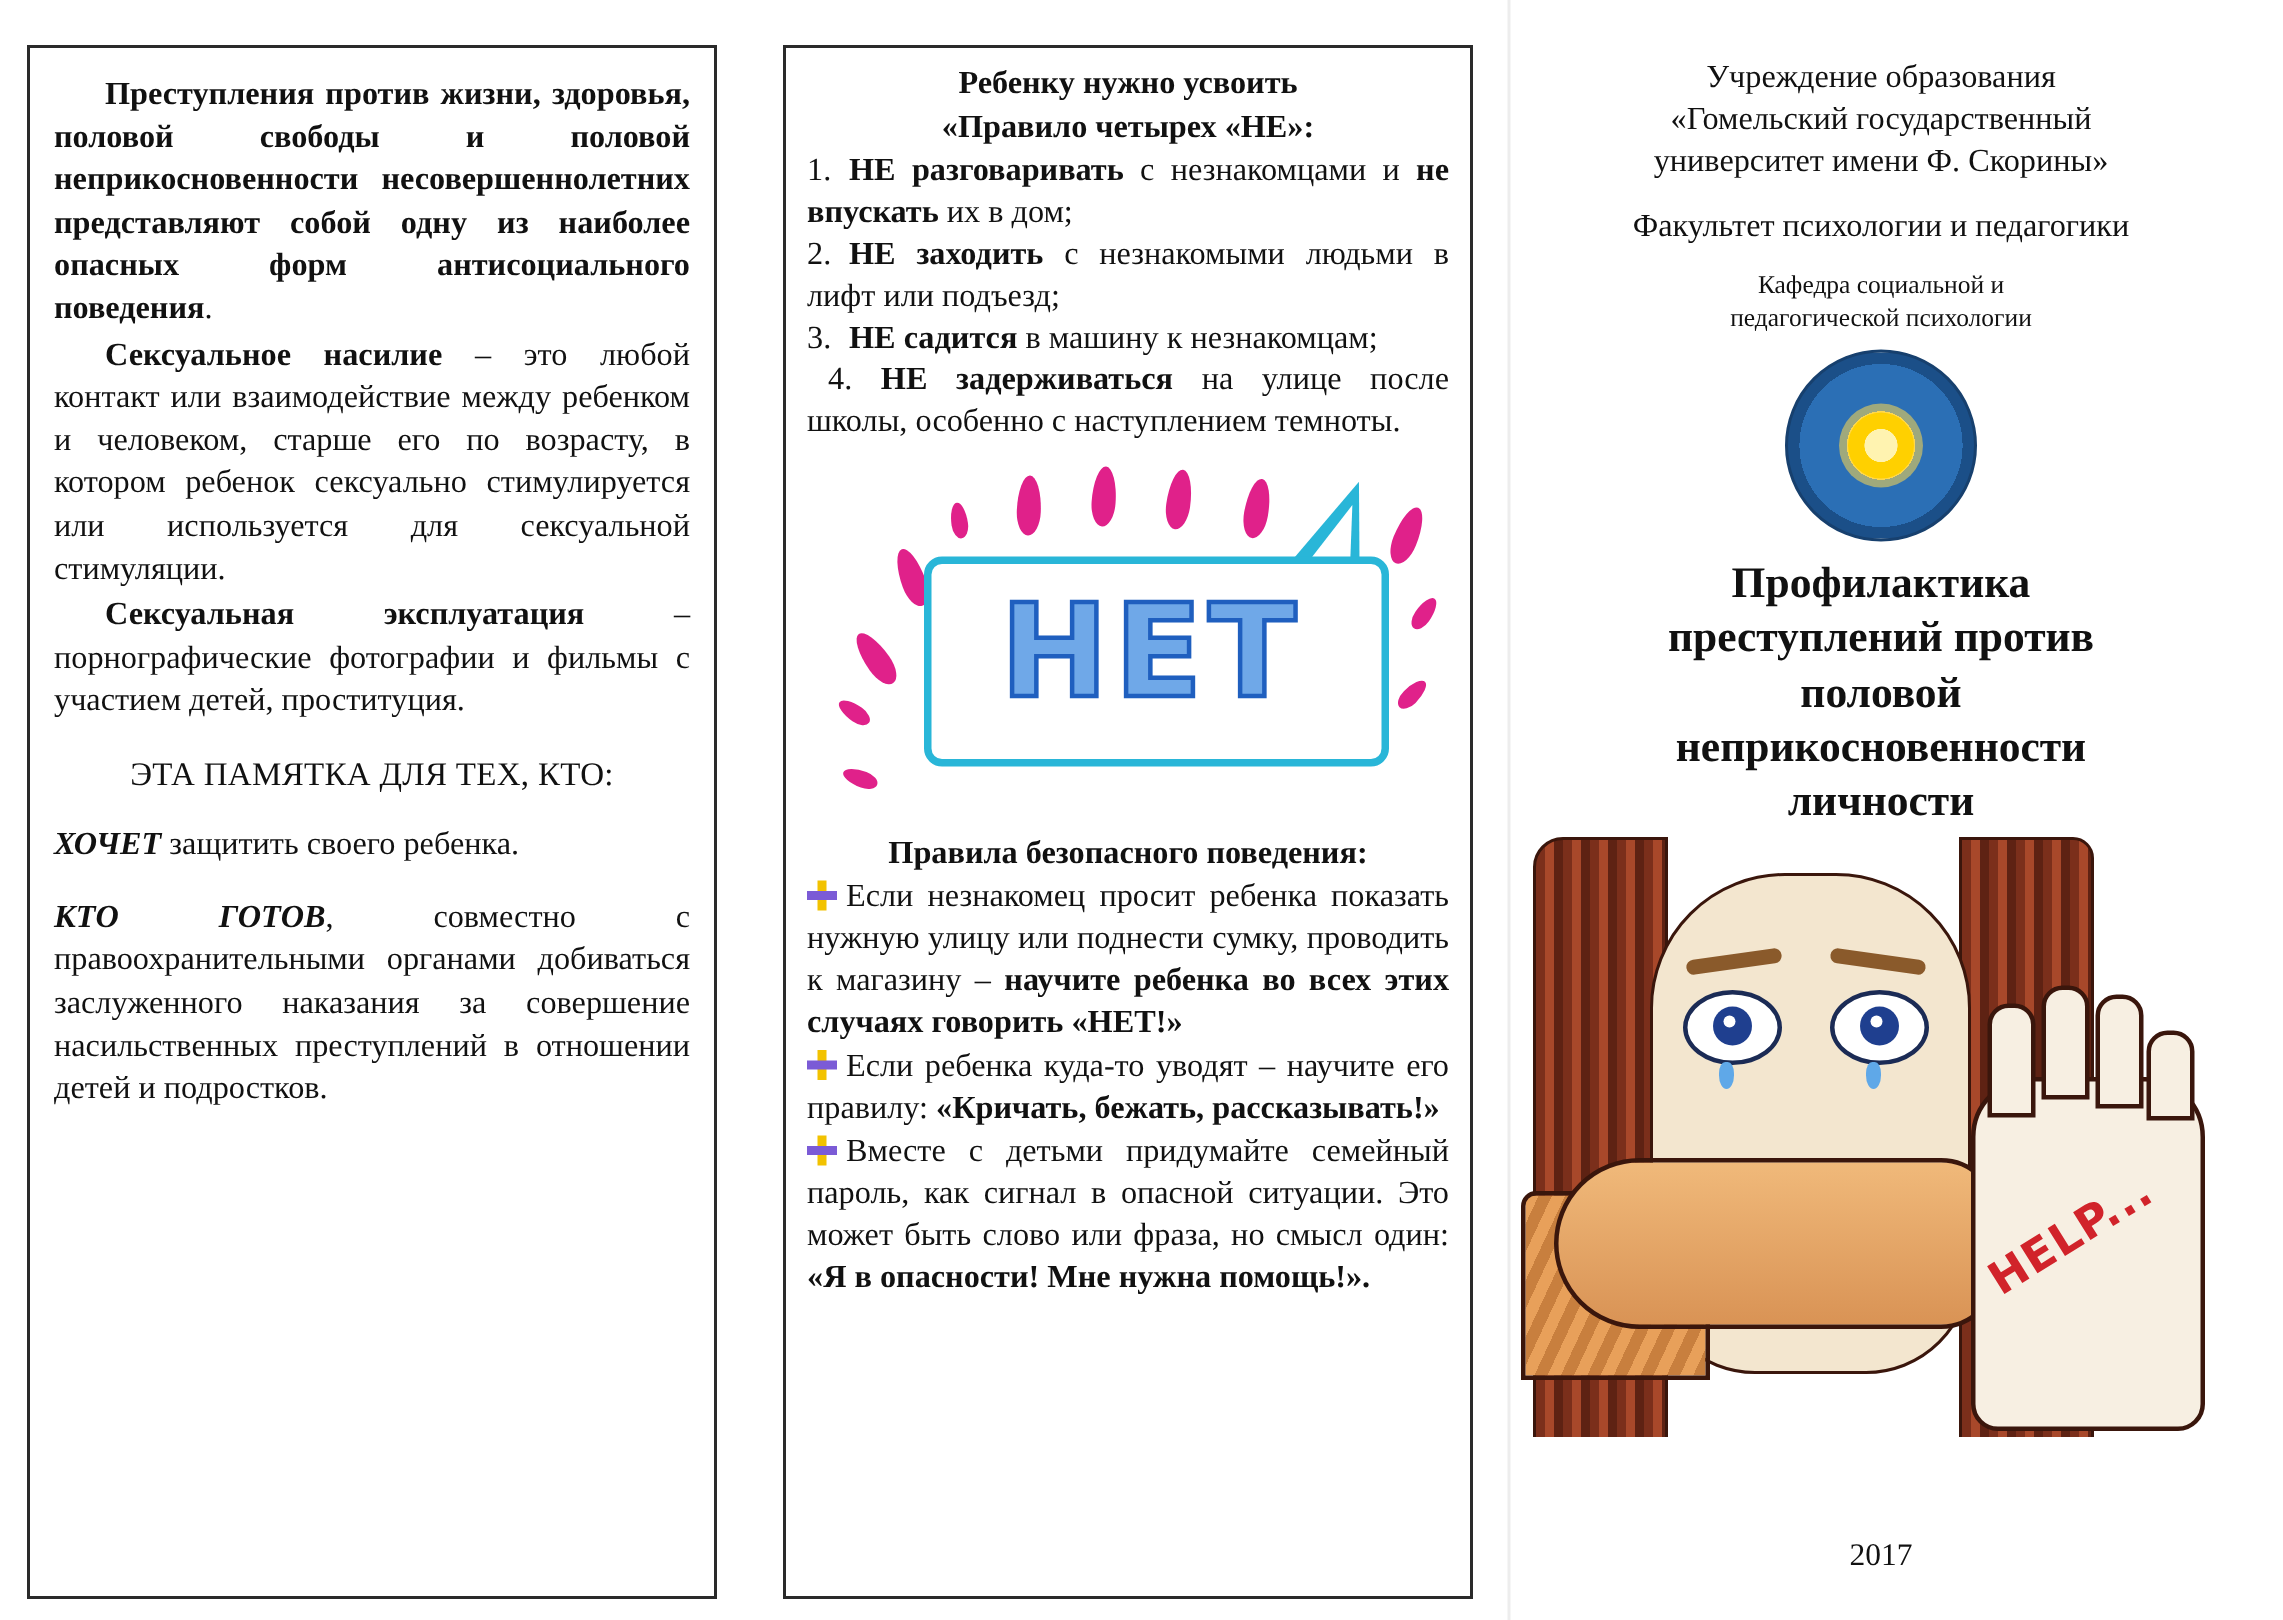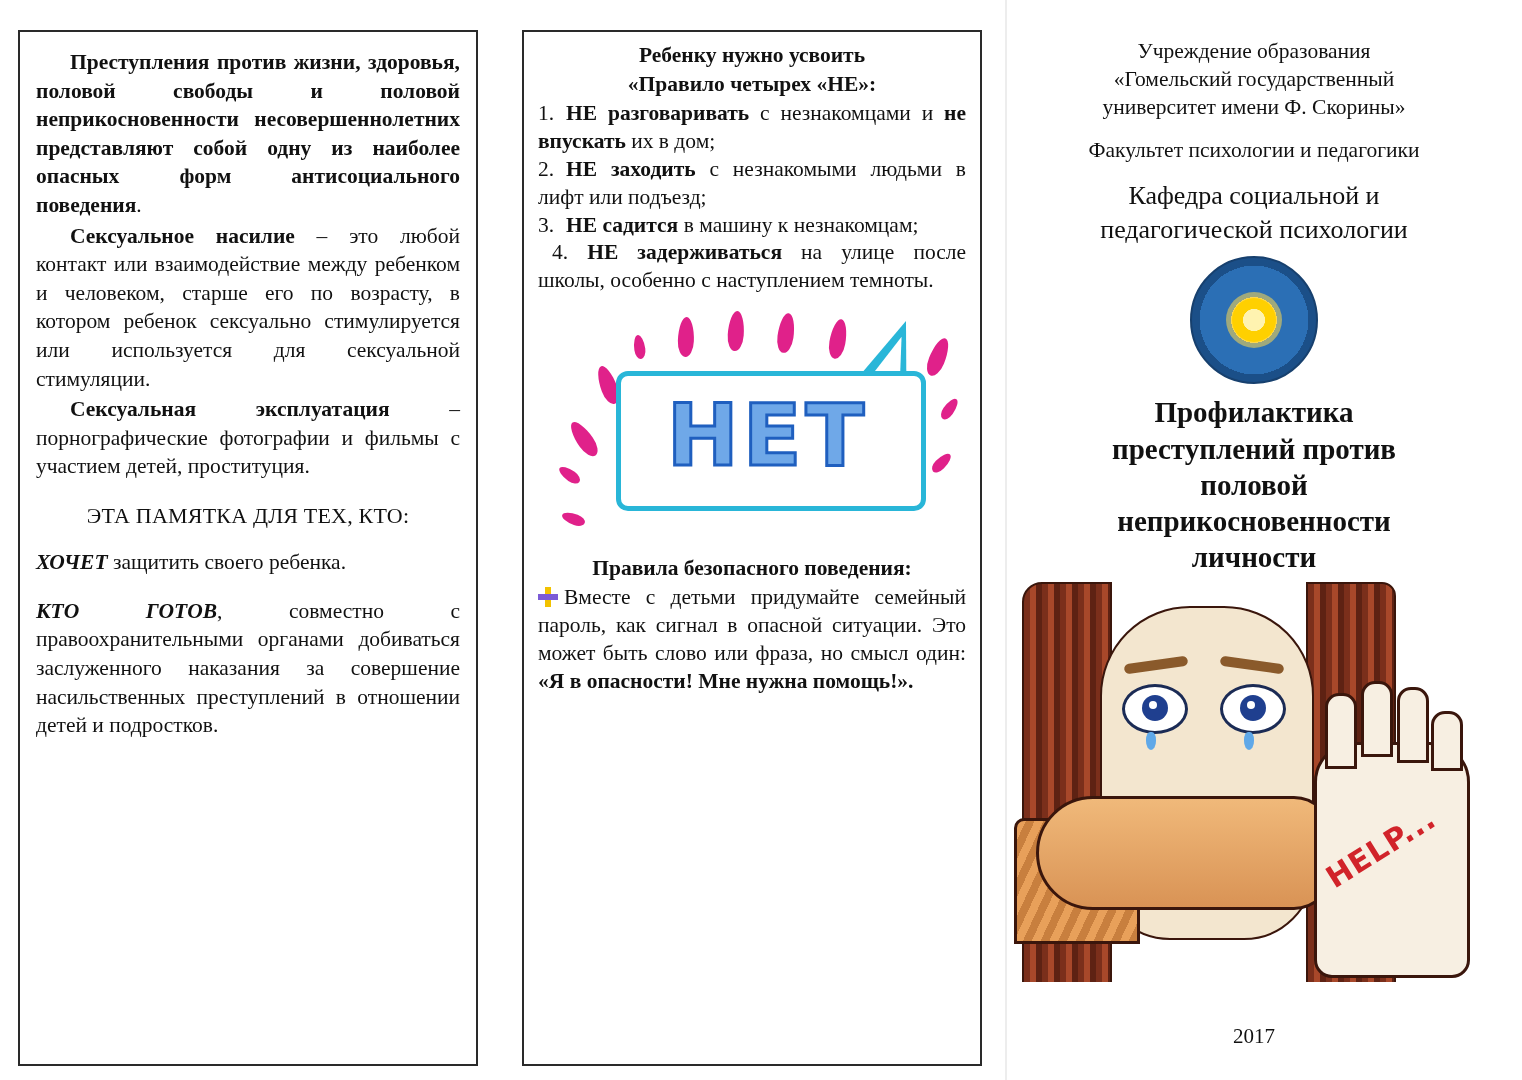--- a/index.html
+++ b/index.html
@@ -128,21 +128,21 @@
   .bullet::before{
     content:"";position:absolute;left:7px;top:0;width:6px;height:20px;background:#f2c200;
   }
   .bullet::after{
     content:"";position:absolute;left:0;top:7px;width:20px;height:6px;background:#7b5bd6;
   }
 
   
   .org{font-size:21.5px;line-height:1.3;margin-bottom:14px;}
   .fac{font-size:21.5px;margin-bottom:14px;}
-  .kaf{font-size:26px;line-height:1.3;margin-bottom:10px;}
+  .kaf{font-size:17px;line-height:1.3;margin-bottom:10px;}
   .emblem{
     width:124px;height:124px;border-radius:50%;
     margin:6px auto 10px auto;
     background:
       radial-gradient(circle at 50% 50%, #ffd84d 0 26%, #2b6fb5 26% 62%, #1b4f88 62% 100%);
     position:relative;
     border:2px solid #17406e;
   }
   .emblem .sun{
     position:absolute;left:50%;top:50%;
@@ -272,20 +272,26 @@
       <div class="spark small" style="left:398px;top:150px;transform:rotate(45deg)"></div>
       <div class="spark small" style="left:30px;top:206px;transform:rotate(-70deg)"></div>
       <div class="tail"></div>
       <div class="tail-in"></div>
       <div class="net-box"></div>
       <div class="net-text">НЕТ</div>
     </div>
 
     <p class="rules-title">Правила безопасного поведения:</p>
 
+    <p class="just bullet-item">
+      <span class="bullet"></span><span>Если незнакомец просит ребенка показать нужную улицу или поднести сумку, проводить к магазину – </span><b>научите ребенка во всех этих случаях говорить «НЕТ!»</b>
+    </p>
+    <p class="just bullet-item">
+      <span class="bullet"></span><span>Если ребенка куда-то уводят – научите его правилу: </span><b>«Кричать, бежать, рассказывать!»</b>
+    </p>
     <p class="just bullet-item">
       <span class="bullet"></span><span>Вместе с детьми придумайте семейный пароль, как сигнал в опасной ситуации. Это может быть слово или фраза, но смысл один: </span><b>«Я в опасности! Мне нужна помощь!».</b>
     </p>
   </section>
 
   <section class="panel col3">
     <div class="org">
       <div>Учреждение образования</div>
       <div>«Гомельский государственный</div>
       <div>университет имени Ф. Скорины»</div>

